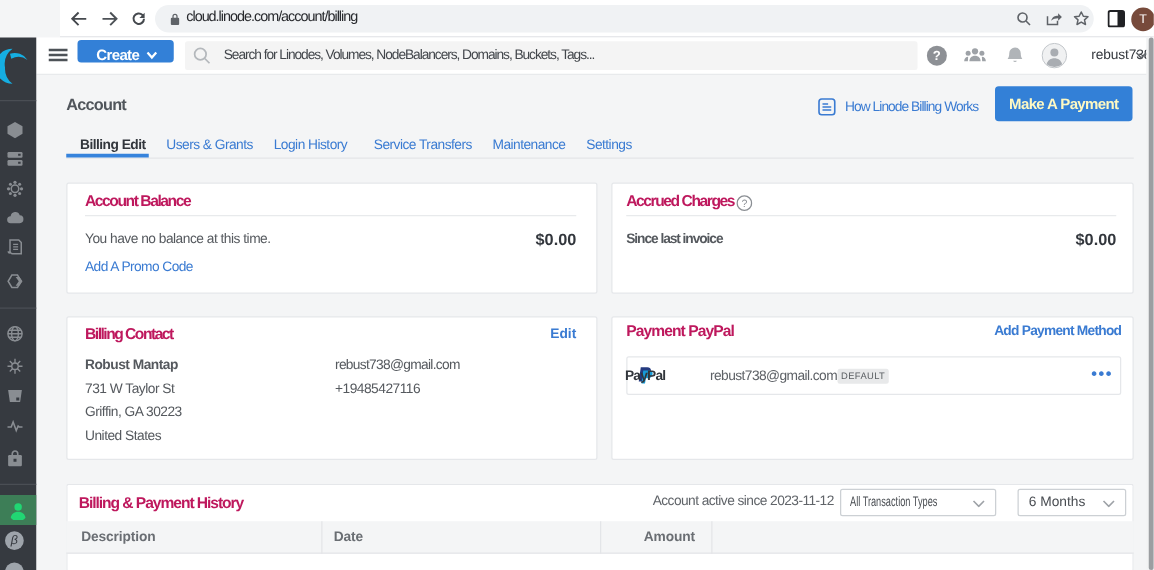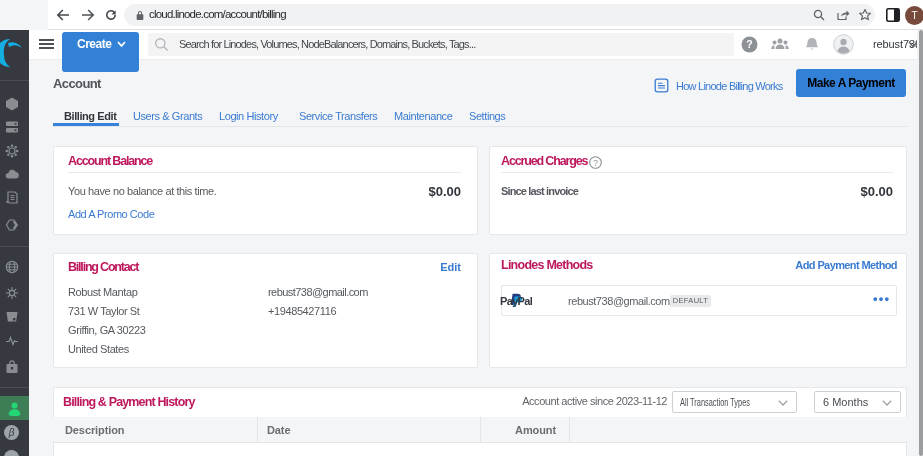--- a/index.html
+++ b/index.html
@@ -7,34 +7,34 @@
 body { font-family:"Liberation Sans", sans-serif; position:relative; background:#f4f5f6; }
 .abs { position:absolute; }
 
 #chrome { left:0; top:0; width:923px; height:30px; background:#fff; border-bottom:1px solid #dfe1e5;margin-left:48px; }
 .navic { color:#45494e; }
 #pill { left:76px; top:4px; width:751px; height:22px; border-radius:11px; background:#f0f2f4; }
 #url { left:101px; top:8px; font-size:11.5px; color:#27292d; letter-spacing:-0.8px; }
 
 #appbar { left:29px; top:30px; width:894px; height:30px; background:#fff; border-bottom:1px solid #e8eaec; }
 #burger div { position:absolute; left:0; width:15px; height:2px; background:#4d5257; }
-#createbtn { left:62px; top:32px; width:77px; height:40px; background:#3380d7; border-radius:3px; color:#fff; font-size:12px; font-weight:bold; }
+#createbtn { left:62px; top:32px; width:77px; height:18px; background:#3380d7; border-radius:3px; color:#fff; font-size:12px; font-weight:bold; }
 #searchbar { left:148px; top:33px; width:586px; height:23px; background:#f4f4f4; border-radius:2px; }
 #searchph { left:179px; top:38px; font-size:11px; color:#43474c; letter-spacing:-0.85px; }
 #user { left:858px; top:38px; font-size:11px; color:#32363c; letter-spacing:-0.1px;padding-left:15px; }
 
 #sidebar { left:0; top:30px; width:29px; height:426px; background:#363a40; }
 .sep { position:absolute; left:0; width:29px; height:1px; background:#4a4e54; }
 .sic { position:absolute; left:5px; width:14px; height:14px; }
 #activeitem { position:absolute; left:0; top:366px; width:29px; height:24px; background:#3d7e57; }
 
 h1 { left:53px; top:76px; font-size:13px; color:#50555b; font-weight:bold; letter-spacing:-0.6px;}
 .bluelink { color:#3a7bd2; }
 #howlink { left:676px; top:80px; font-size:11px; letter-spacing:-0.75px; }
-#paybtn { left:796px; top:69px; width:110px; height:28px; background:#3380d7; border-radius:3px; color:#000000; font-size:12px; font-weight:bold; text-align:center; line-height:28px; letter-spacing:-0.5px;}
+#paybtn { left:796px; top:69px; width:110px; height:28px; background:#3380d7; border-radius:3px; color:#fef9c3; font-size:12px; font-weight:bold; text-align:center; line-height:28px; letter-spacing:-0.5px;}
 .tab { position:absolute; top:110px; font-size:11px; color:#3a7bd2; letter-spacing:-0.42px;}
 #tabline { left:53px; top:126px; width:854px; height:1px; background:#e3e5e8; }
 #tabu { left:53px; top:123px; width:66px; height:3px; background:#3683dc; }
 .card { position:absolute; background:#fff; border:1px solid #e5e7ea; border-radius:2px; }
 .ctitle { position:absolute; font-size:12.5px; font-weight:bold; color:#be185d; letter-spacing:-1.0px; }
 .gtxt { position:absolute; font-size:11px; color:#55595e; letter-spacing:-0.4px; }
 .money { position:absolute; font-size:13px; font-weight:bold; color:#32363c; }
 .blink { position:absolute; font-size:11px; color:#3a7bd2; }
 .divh { position:absolute; height:1px; background:#e8eaec; }
 
@@ -235,29 +235,29 @@
     <circle cx="6.5" cy="6.5" r="5.8" fill="none" stroke="#8a8e93" stroke-width="1.1"></circle>
     <text x="6.5" y="9.6" font-size="8.5" fill="#8a8e93" text-anchor="middle" font-family="Liberation Sans">?</text>
   </svg>
 <div class="divh" style="left:501px;top:172px;width:392px;"></div>
 <div class="gtxt" style="left:501px;top:185px;letter-spacing:-0.85px;font-weight:bold;">Since last invoice</div>
 <div class="money" style="left:843px;top:184px;width:50px;text-align:right;">$0.00</div>
 
 <div class="card" style="left:53px;top:253px;width:425px;height:115px;"></div>
 <div class="ctitle" style="left:68px;top:260px;letter-spacing:-1.2px;">Billing Contact</div>
 <div class="blink" style="left:431px;top:261px;width:30px;text-align:right;font-weight:bold;">Edit</div>
-<div class="gtxt" style="left:68px;top:286px;">Robust Mantap</div>
+<div class="gtxt" style="left:68px;top:286px;font-weight:bold;">Robust Mantap</div>
 <div class="gtxt" style="left:68px;top:305px;">731 W Taylor St</div>
 <div class="gtxt" style="left:68px;top:324px;">Griffin, GA 30223</div>
 <div class="gtxt" style="left:68px;top:343px;">United States</div>
 <div class="gtxt" style="left:268px;top:286px;letter-spacing:-0.55px;">rebust738@gmail.com</div>
 <div class="gtxt" style="left:268px;top:305px;">+19485427116</div>
 
 <div class="card" style="left:489px;top:253px;width:418px;height:115px;"></div>
-<div class="ctitle" style="left:501px;top:258px;letter-spacing:-0.75px;">Linodes Methods</div>
+<div class="ctitle" style="left:501px;top:258px;letter-spacing:-0.75px;">Payment PayPal</div>
 <div class="blink" style="left:747px;top:259px;width:150px;text-align:right;font-weight:bold;letter-spacing:-0.6px;">Add Payment Method</div>
 <div id="payrow" class="abs"></div>
 <svg class="abs" style="left:510px;top:293px" width="13" height="15" viewBox="0 0 13 15">
     <path d="M2.6 0.8h5.2c2 0 3.2 1.2 3 3-0.3 2.4-1.8 3.7-4.2 3.7H4.8l-0.8 4.6H1z" fill="#253b80"></path>
     <path d="M4.6 3.4h4.8c1.8 0 2.9 1.1 2.7 2.8-0.3 2.2-1.7 3.4-3.9 3.4H6.7L6 13.8H3.2z" fill="#179bd7"></path>
   </svg>
 <div class="abs" style="left:500px;top:295px;font-size:11px;font-weight:bold;color:#32363c;letter-spacing:-0.65px;">PayPal</div>
 <div class="gtxt" style="left:568px;top:295px;color:#5d6166;letter-spacing:-0.45px;">rebust738@gmail.com</div>
 <div id="chip" class="abs">DEFAULT</div>
 <div class="abs" style="left:873px;top:291px;font-size:13px;font-weight:bold;color:#3a7bd2;letter-spacing:1.2px;">•••</div>

